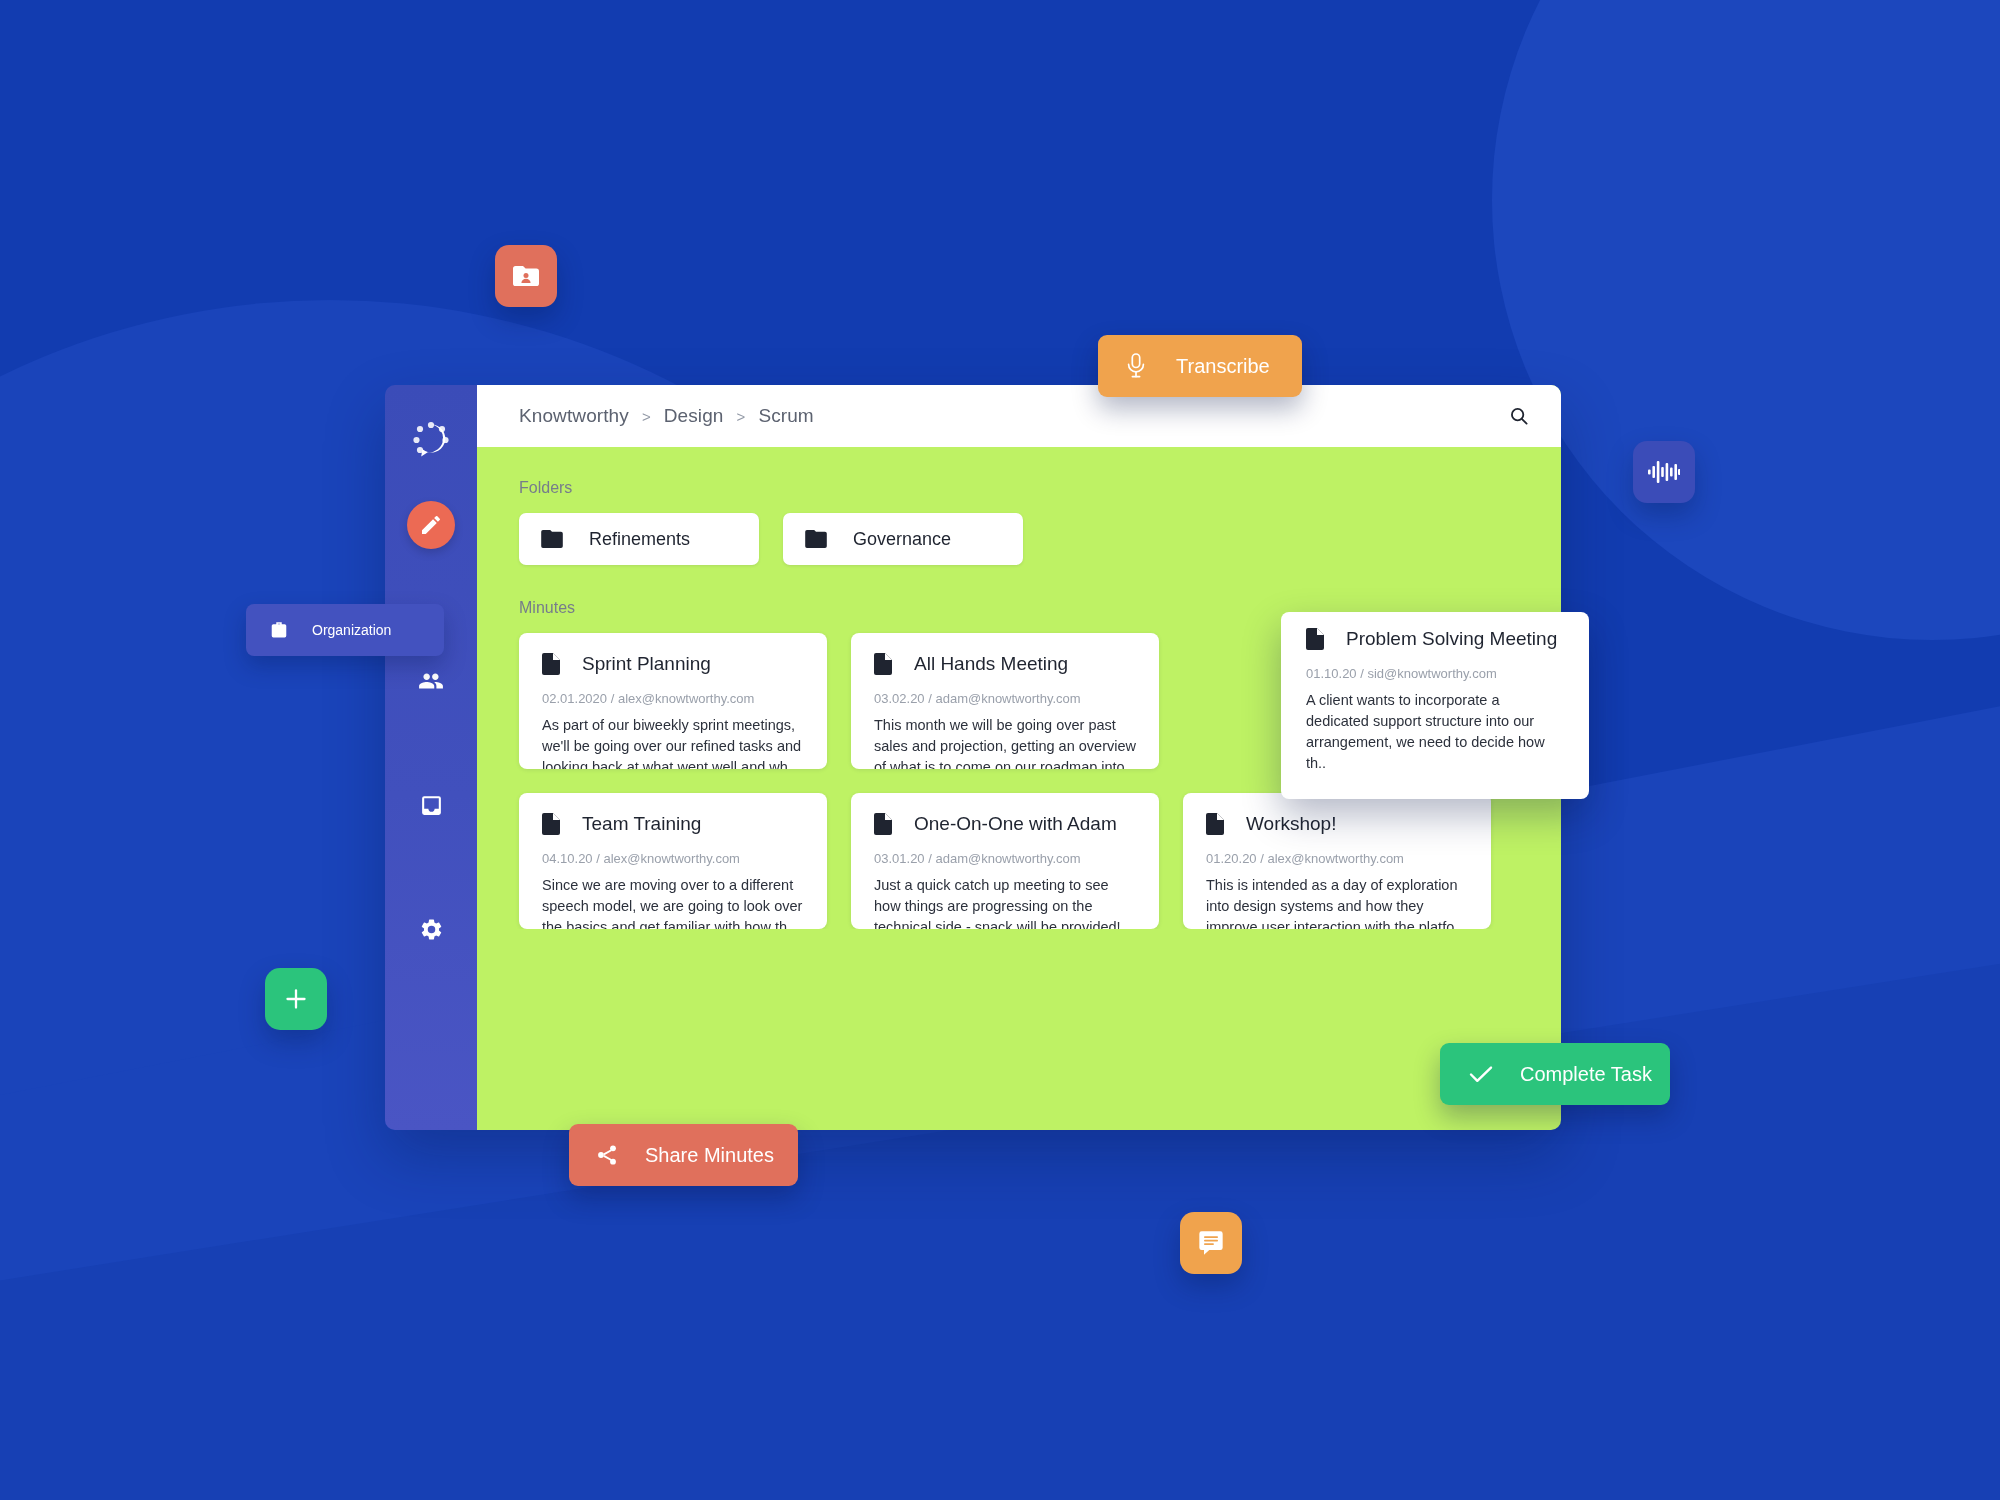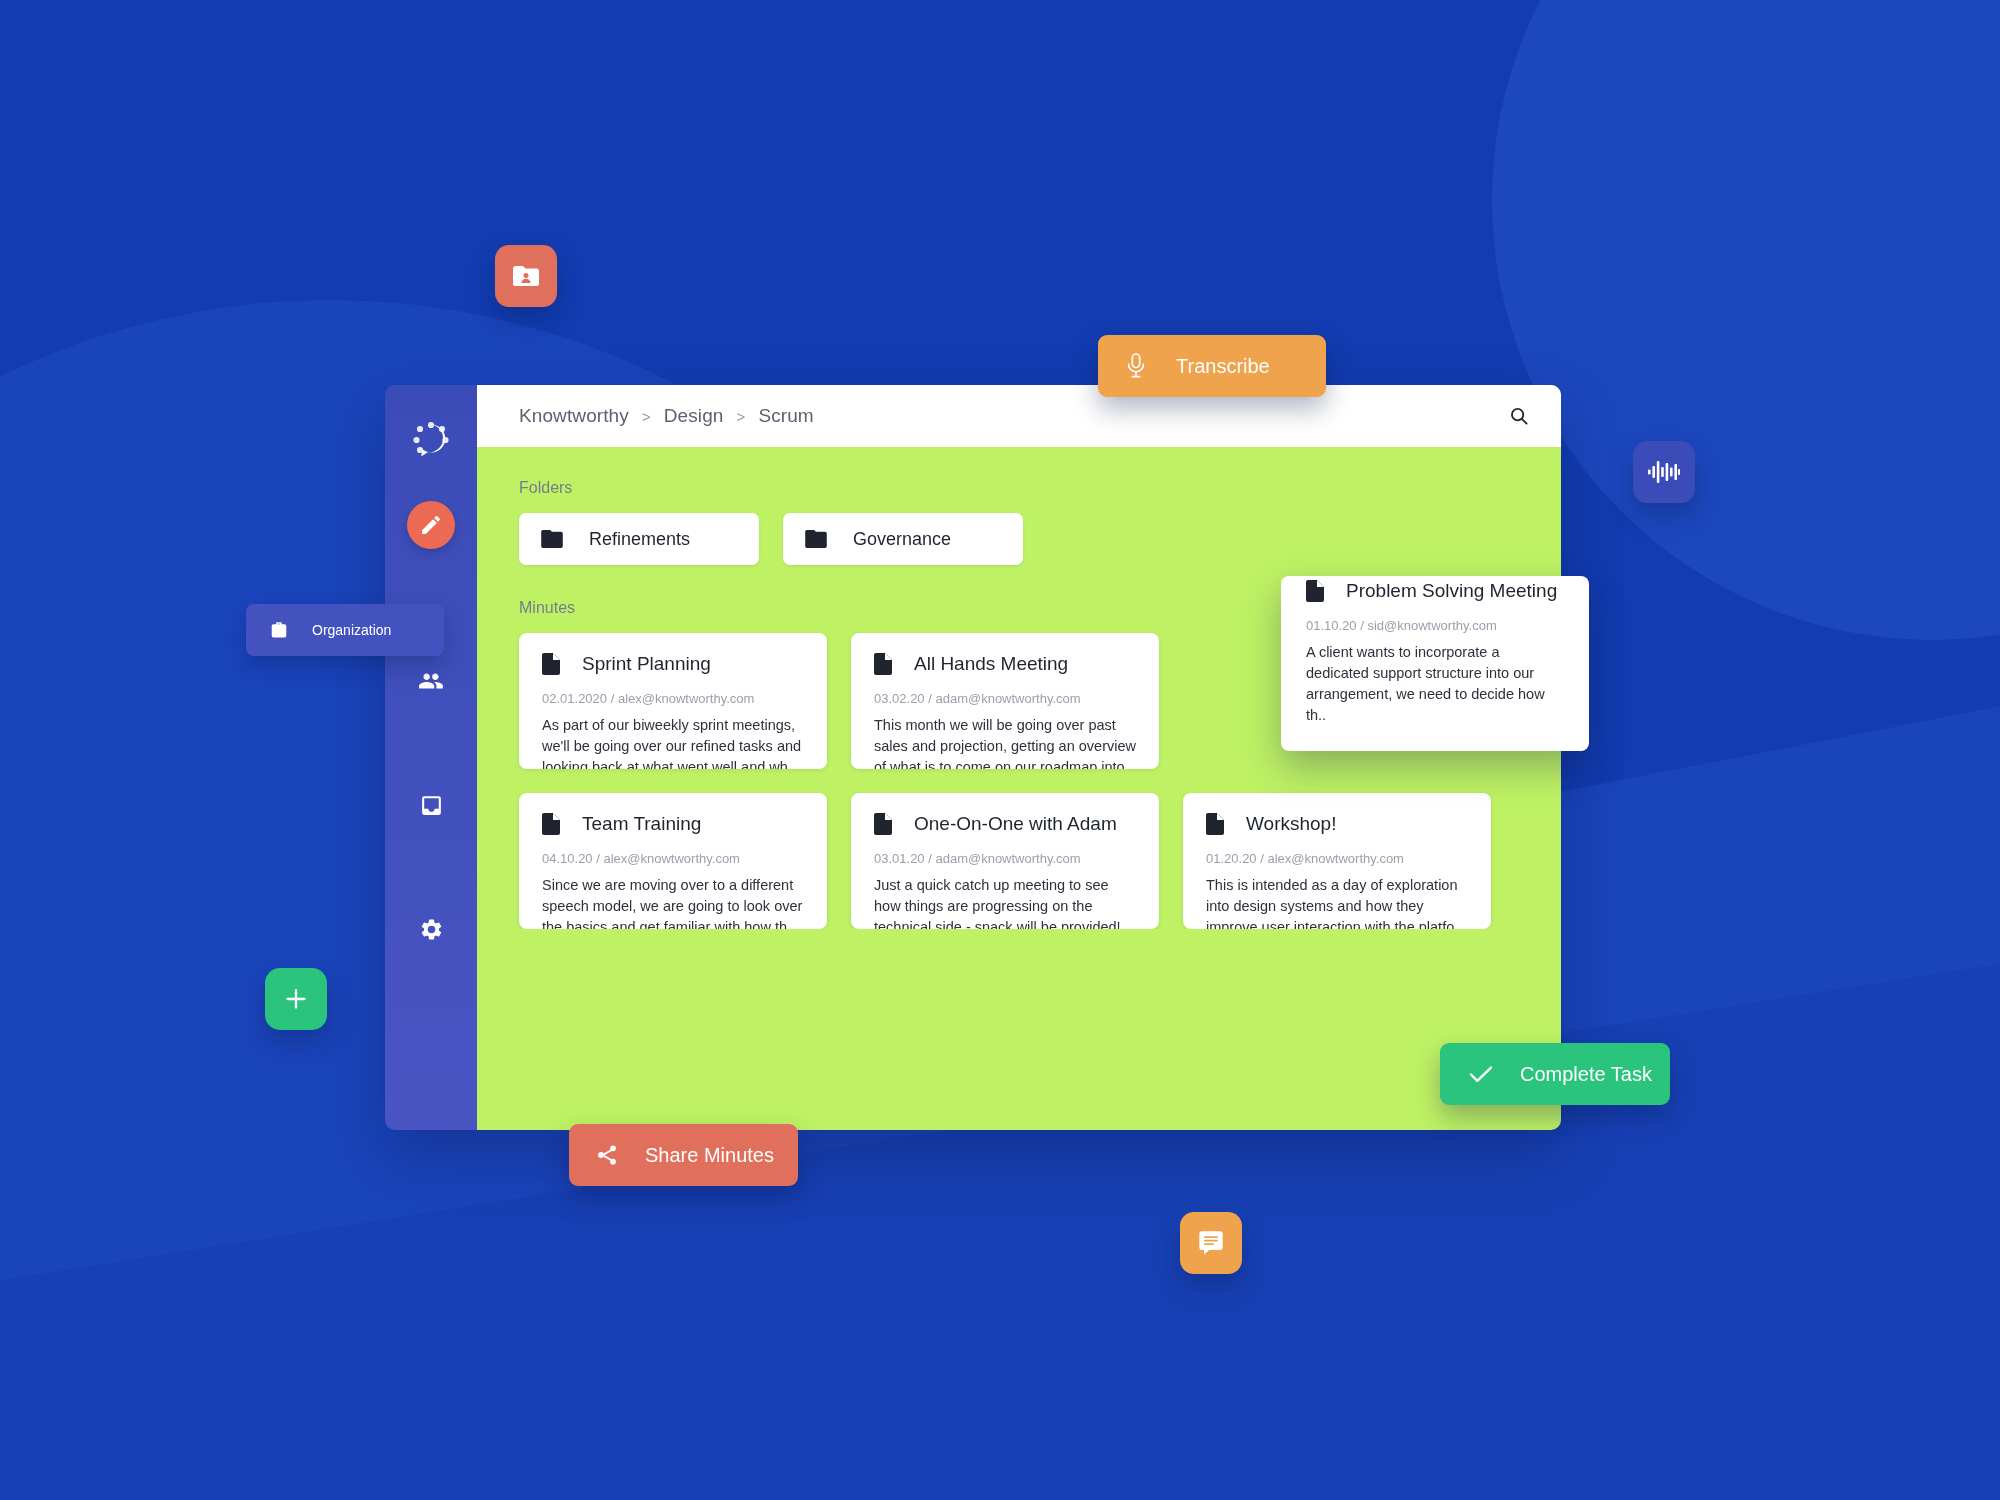--- a/index.html
+++ b/index.html
@@ -205,25 +205,25 @@
   .min-body {
     font-size: 14.5px;
     line-height: 1.46;
     color: #2c313c;
   }
 
   
   .float-card {
     position: absolute;
     left: 1281px;
-    top: 576px;
+    top: 612px;
     width: 308px;
     background: #fff;
     border-radius: 8px;
-    padding: 4px 25px 24px 25px;
+    padding: 16px 25px 24px 25px;
     box-shadow: 0 16px 38px rgba(5,20,70,.30);
     z-index: 40;
   }
 
   
   .pill {
     position: absolute;
     display: flex;
     align-items: center;
     border-radius: 9px;
@@ -231,21 +231,21 @@
     z-index: 50;
     box-shadow: 0 12px 26px rgba(5,20,70,.30);
   }
   .pill .pill-label {
     font-size: 20px;
     white-space: nowrap;
   }
 
   .pill-transcribe {
     left: 1098px; top: 335px;
-    width: 228px; height: 62px;
+    width: 204px; height: 62px;
     background: #f0a34d;
     padding-left: 26px;
     gap: 28px;
     border-radius: 9px;
   }
   .pill-organization {
     left: 246px; top: 604px;
     width: 198px; height: 52px;
     background: #4352bf;
     padding-left: 22px;

